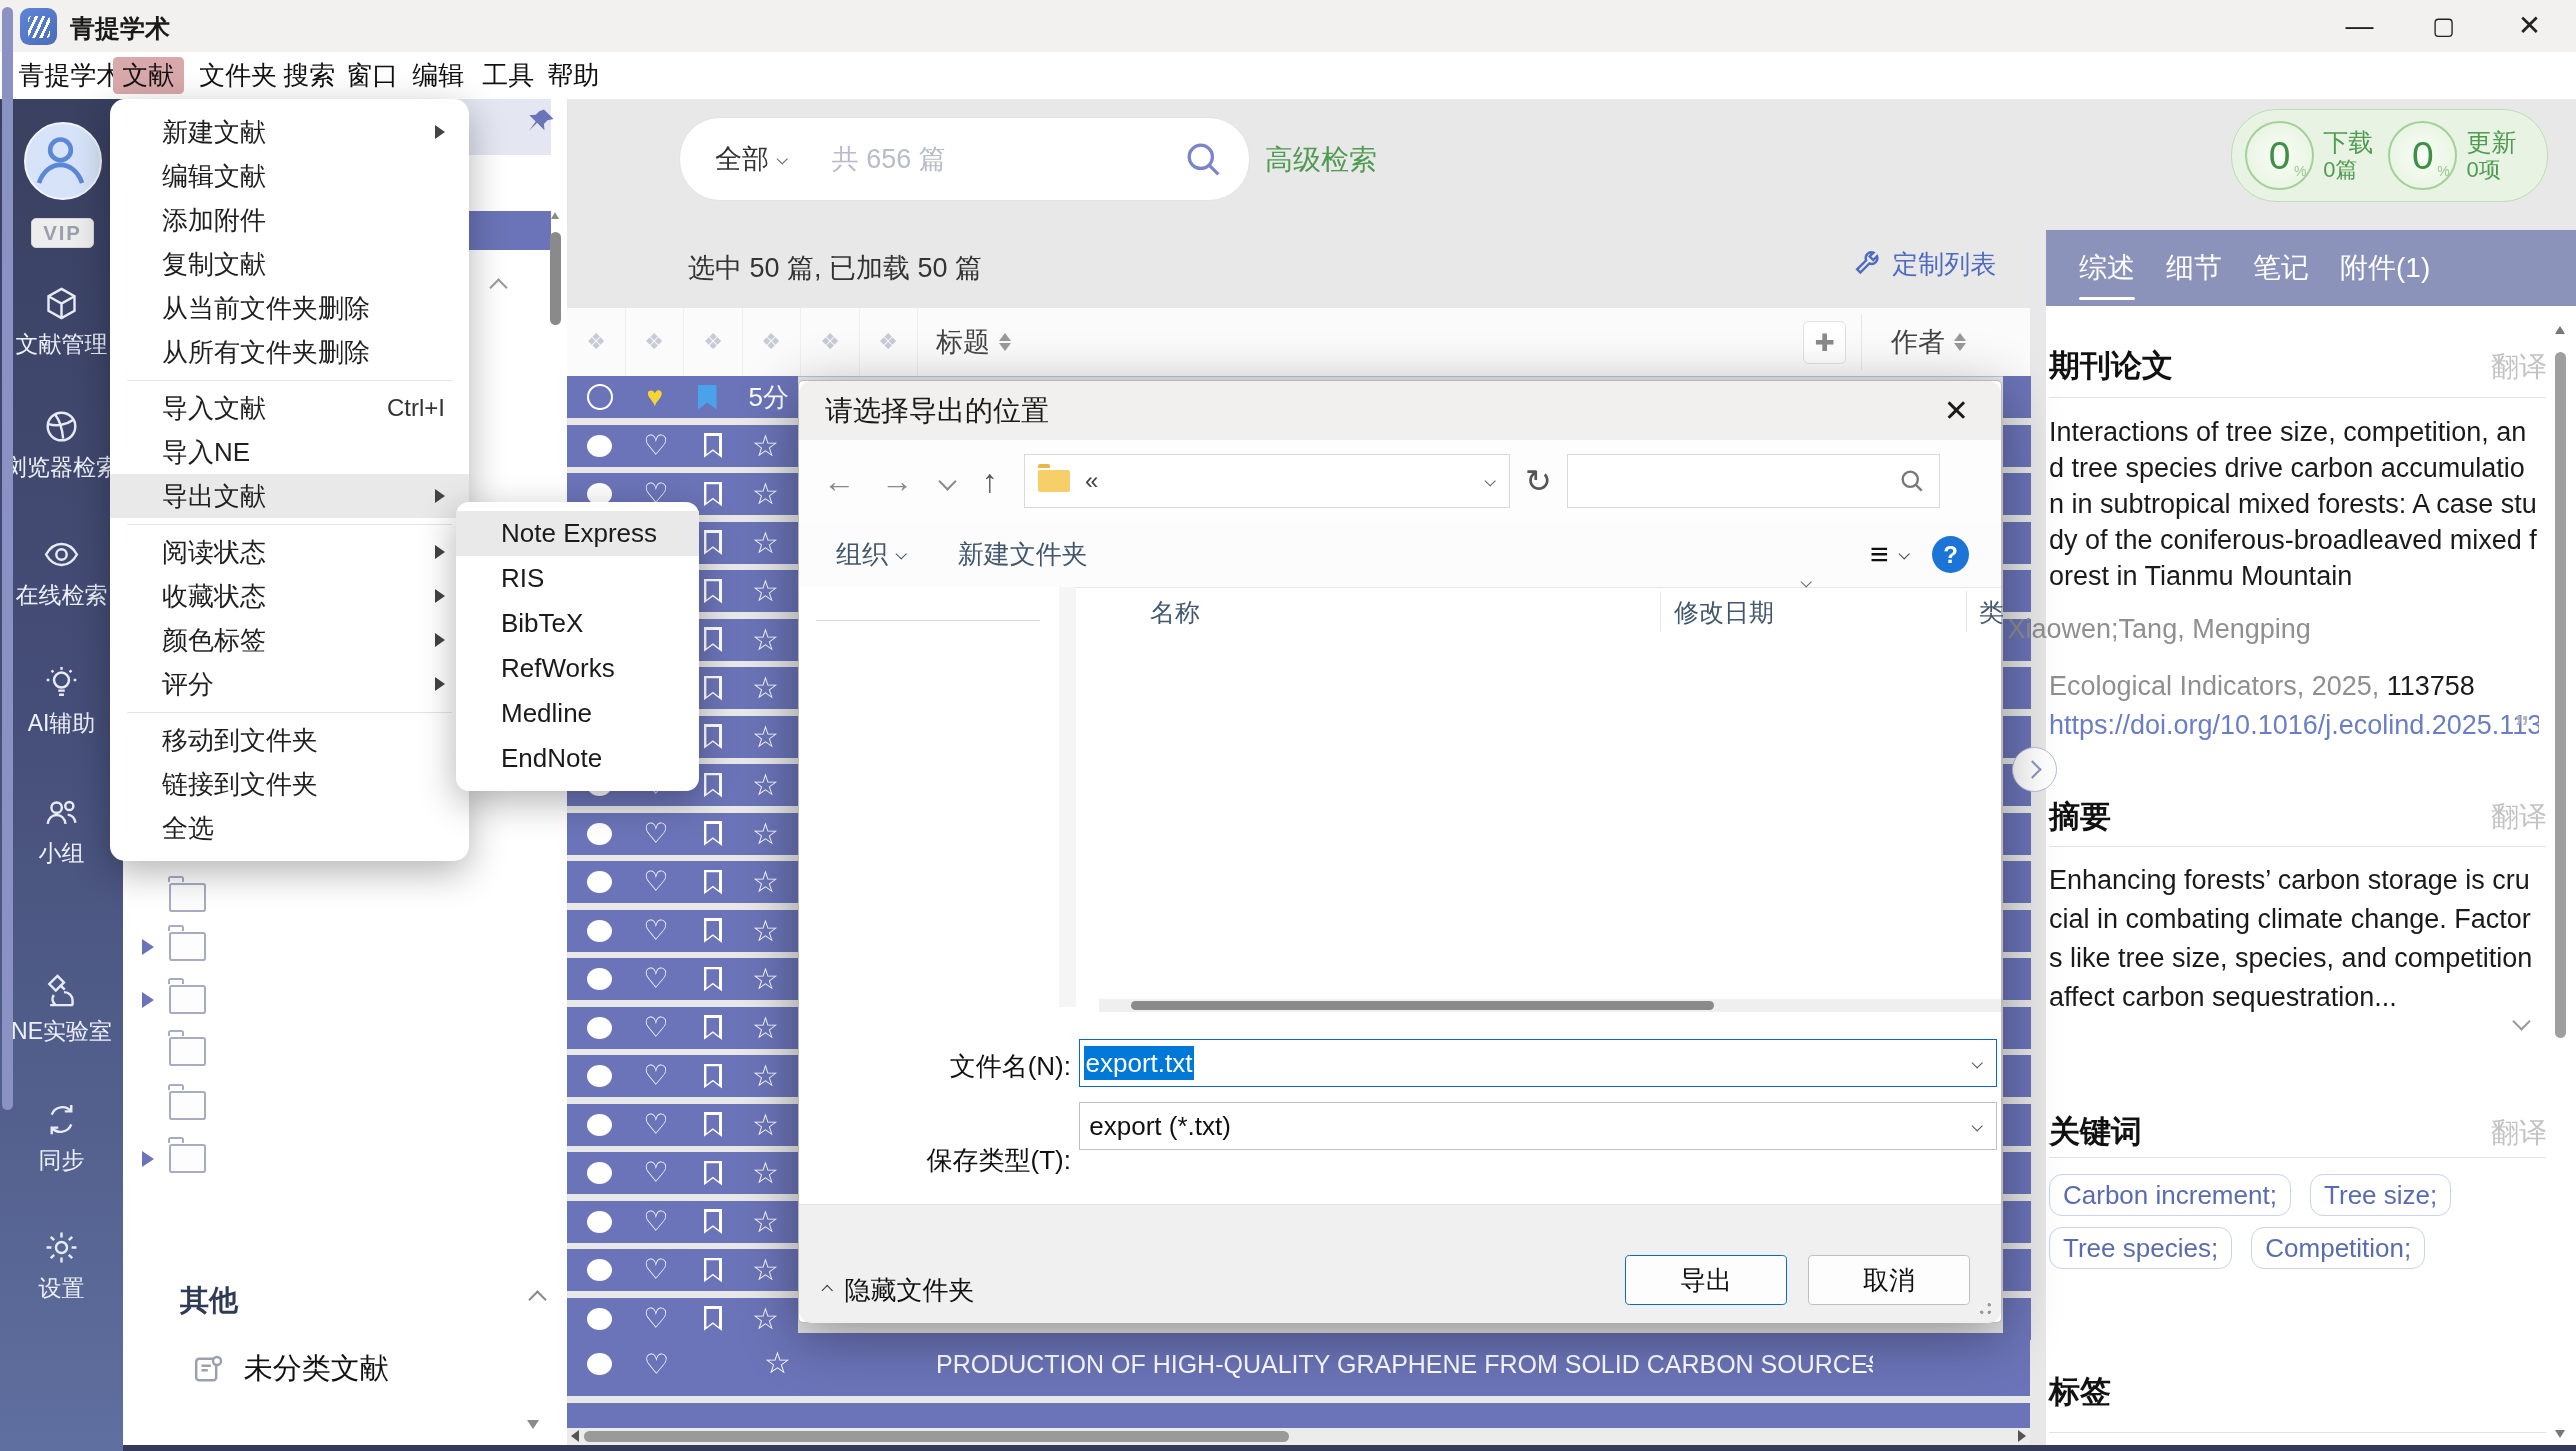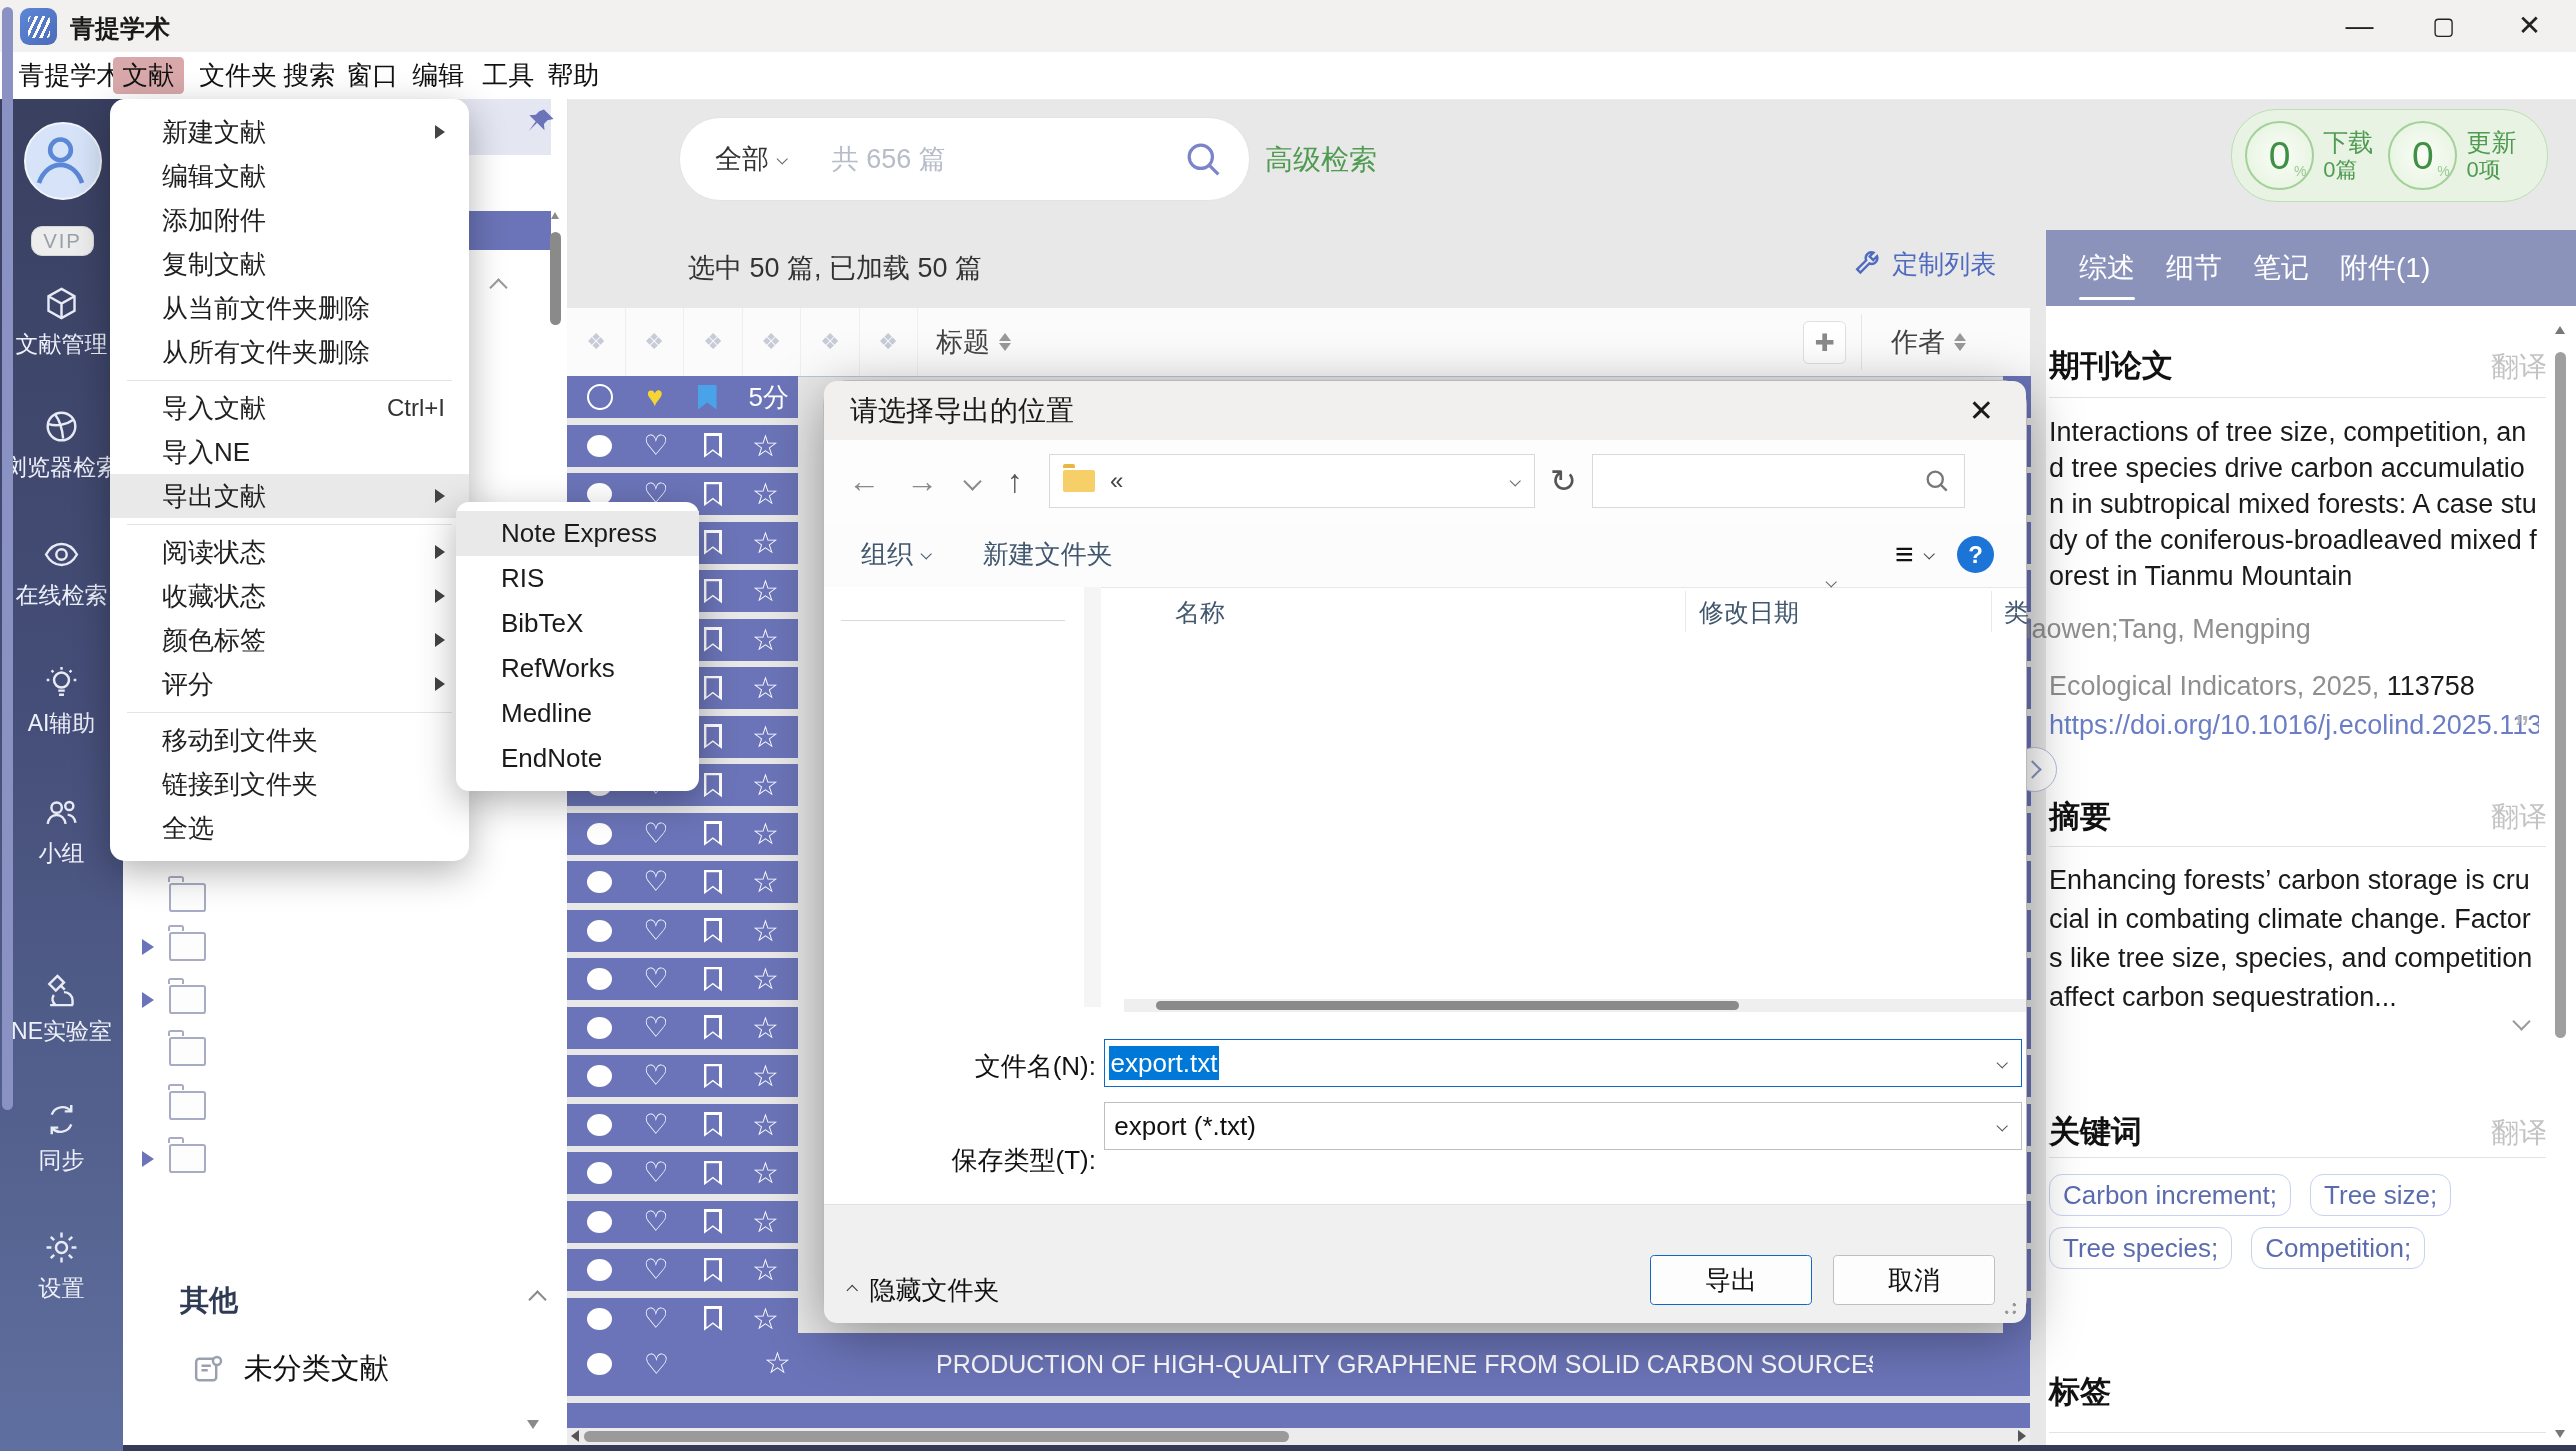--- a/index.html
+++ b/index.html
@@ -17,22 +17,22 @@
   .winbtn{top:9.3px;width:33px;height:33px;font-size:28px;color:#222;display:flex;align-items:center;justify-content:center;font-weight:300;}
   .menubar{left:0;top:52px;width:2576px;height:47px;background:#ffffff;border-bottom:0.9px solid #ececec;}
   .mitem{top:57px;height:37px;padding:0 9.3px;display:flex;align-items:center;font-size:26px;color:#111;border-radius:4.6px;}
   .mitem.active{background:#d9a8ab;}
   
   .sidebar{left:0;top:99px;width:123px;height:1352px;
            background:linear-gradient(180deg,#394060 0%,#454e78 45%,#5f6f9f 100%);}
   .side-item{width:123px;display:flex;flex-direction:column;align-items:center;color:#eef1fa;}
   .side-label{font-size:23px;margin-top:5.6px;white-space:nowrap;}
   .avatar{left:24px;top:23px;width:74px;height:74px;border-radius:50%;background:#d6e3f8;border:2.8px solid #f2f5fb;}
-  .vip{left:31px;top:119px;width:61px;height:28px;background:#ededed;border:0.9px solid #d7d7d7;border-radius:11px;
-       color:#9aa0ab;font-size:20.4px;font-weight:400;display:flex;align-items:center;justify-content:center;letter-spacing:1.9px;margin-top:8px;}
+  .vip{left:31px;top:119px;width:61px;height:28px;background:#ededed;border:0.9px solid #d7d7d7;border-radius:5px;
+       color:#9aa0ab;font-size:20.4px;font-weight:700;display:flex;align-items:center;justify-content:center;letter-spacing:1.9px;}
   
   .folderpanel{left:123px;top:99px;width:444px;height:1352px;background:#ffffff;border-right:0.9px solid #e4e4e4;}
   .fp-selected{left:0;top:112px;width:428px;height:39px;background:#6b74b8;}
   .fp-scroll{left:427px;top:113px;width:11px;height:213px;}
   .fp-thumb{left:0;top:20.4px;width:11px;height:93px;background:#8a8a8a;border-radius:5.6px;}
   .folder{width:33px;height:25px;border:2.8px solid #a7acc4;border-radius:2.8px;position:relative;background:#fdfdfd;}
   .folder::before{content:"";position:absolute;top:-9.3px;left:-2.8px;width:12px;height:4.6px;
                   border:2.8px solid #a7acc4;border-bottom:none;border-radius:2.8px 2.8px 0 0;}
   .tri-r{width:0;height:0;border-top:8.3px solid transparent;border-bottom:8.3px solid transparent;border-left:12px solid #6b74b8;}
   .addrow{left:0;top:1099px;width:428px;height:56px;background:#e4e6f2;display:flex;align-items:center;color:#6b74b8;}
@@ -90,22 +90,22 @@
   .sec-h{font-size:31px;font-weight:700;color:#111;}
   .trans{font-size:28px;color:#c3c3c3;}
   .divider{height:0.9px;background:#e3e3e3;}
   .chip{display:inline-block;border:1.9px solid #c9d2ee;border-radius:13px;color:#5b6cae;font-size:26px;
         padding:4.6px 13px;margin:0 15px 11px 0;background:#fff;}
   .rscroll{left:2553px;top:306px;width:15px;height:1139px;}
   .rsthumb{position:absolute;left:1.9px;top:46px;width:11px;height:686px;background:#9f9f9f;border-radius:5.6px;}
   .collapse-handle{left:2012px;top:747px;width:43px;height:43px;border:1.9px solid #b4bcdd;border-radius:50%;background:#fff;
                    display:flex;align-items:center;justify-content:center;color:#8a95c5;}
   
-  .dialog{left:798px;top:380px;width:1202px;height:941px;background:#fff;border:0.9px solid #b9b9b9;border-radius:25px;
-          box-shadow:0 13px 56px rgba(0,0,0,.38);z-index:50;margin-left:25px;}
+  .dialog{left:798px;top:380px;width:1202px;height:941px;background:#fff;border:0.9px solid #b9b9b9;border-radius:5px;
+          box-shadow:0 13px 56px rgba(0,0,0,.38);z-index:50;}
   .dlg-title{position:absolute;left:0;top:0;right:0;height:59px;background:#f1f0ee;border-radius:13px 13px 0 0;
              display:flex;align-items:center;}
   .dlg-nav{position:absolute;left:0;top:59px;right:0;height:82px;background:#fdfdfd;display:flex;align-items:center;}
   .navico{font-size:32px;color:#8a8a8a;margin:0 13px;line-height:1;}
   .inbox{height:52px;background:#fff;border:0.9px solid #d9d9d9;display:flex;align-items:center;}
   .dlg-toolbar{position:absolute;left:0;top:141px;right:0;height:65px;background:#fcfcfc;border-bottom:0.9px solid #e7e7e7;
                display:flex;align-items:center;font-size:26px;color:#41576e;}
   .yfolder{width:32px;height:22px;background:#f6cf69;border-radius:1.9px;position:relative;}
   .yfolder::before{content:"";position:absolute;top:-6.5px;left:0;width:12px;height:4.6px;background:#e7b844;border-radius:1.9px 1.9px 0 0;}
   .helpcirc{width:37px;height:37px;border-radius:50%;background:#1b74d6;color:#fff;font-size:24px;font-weight:700;

